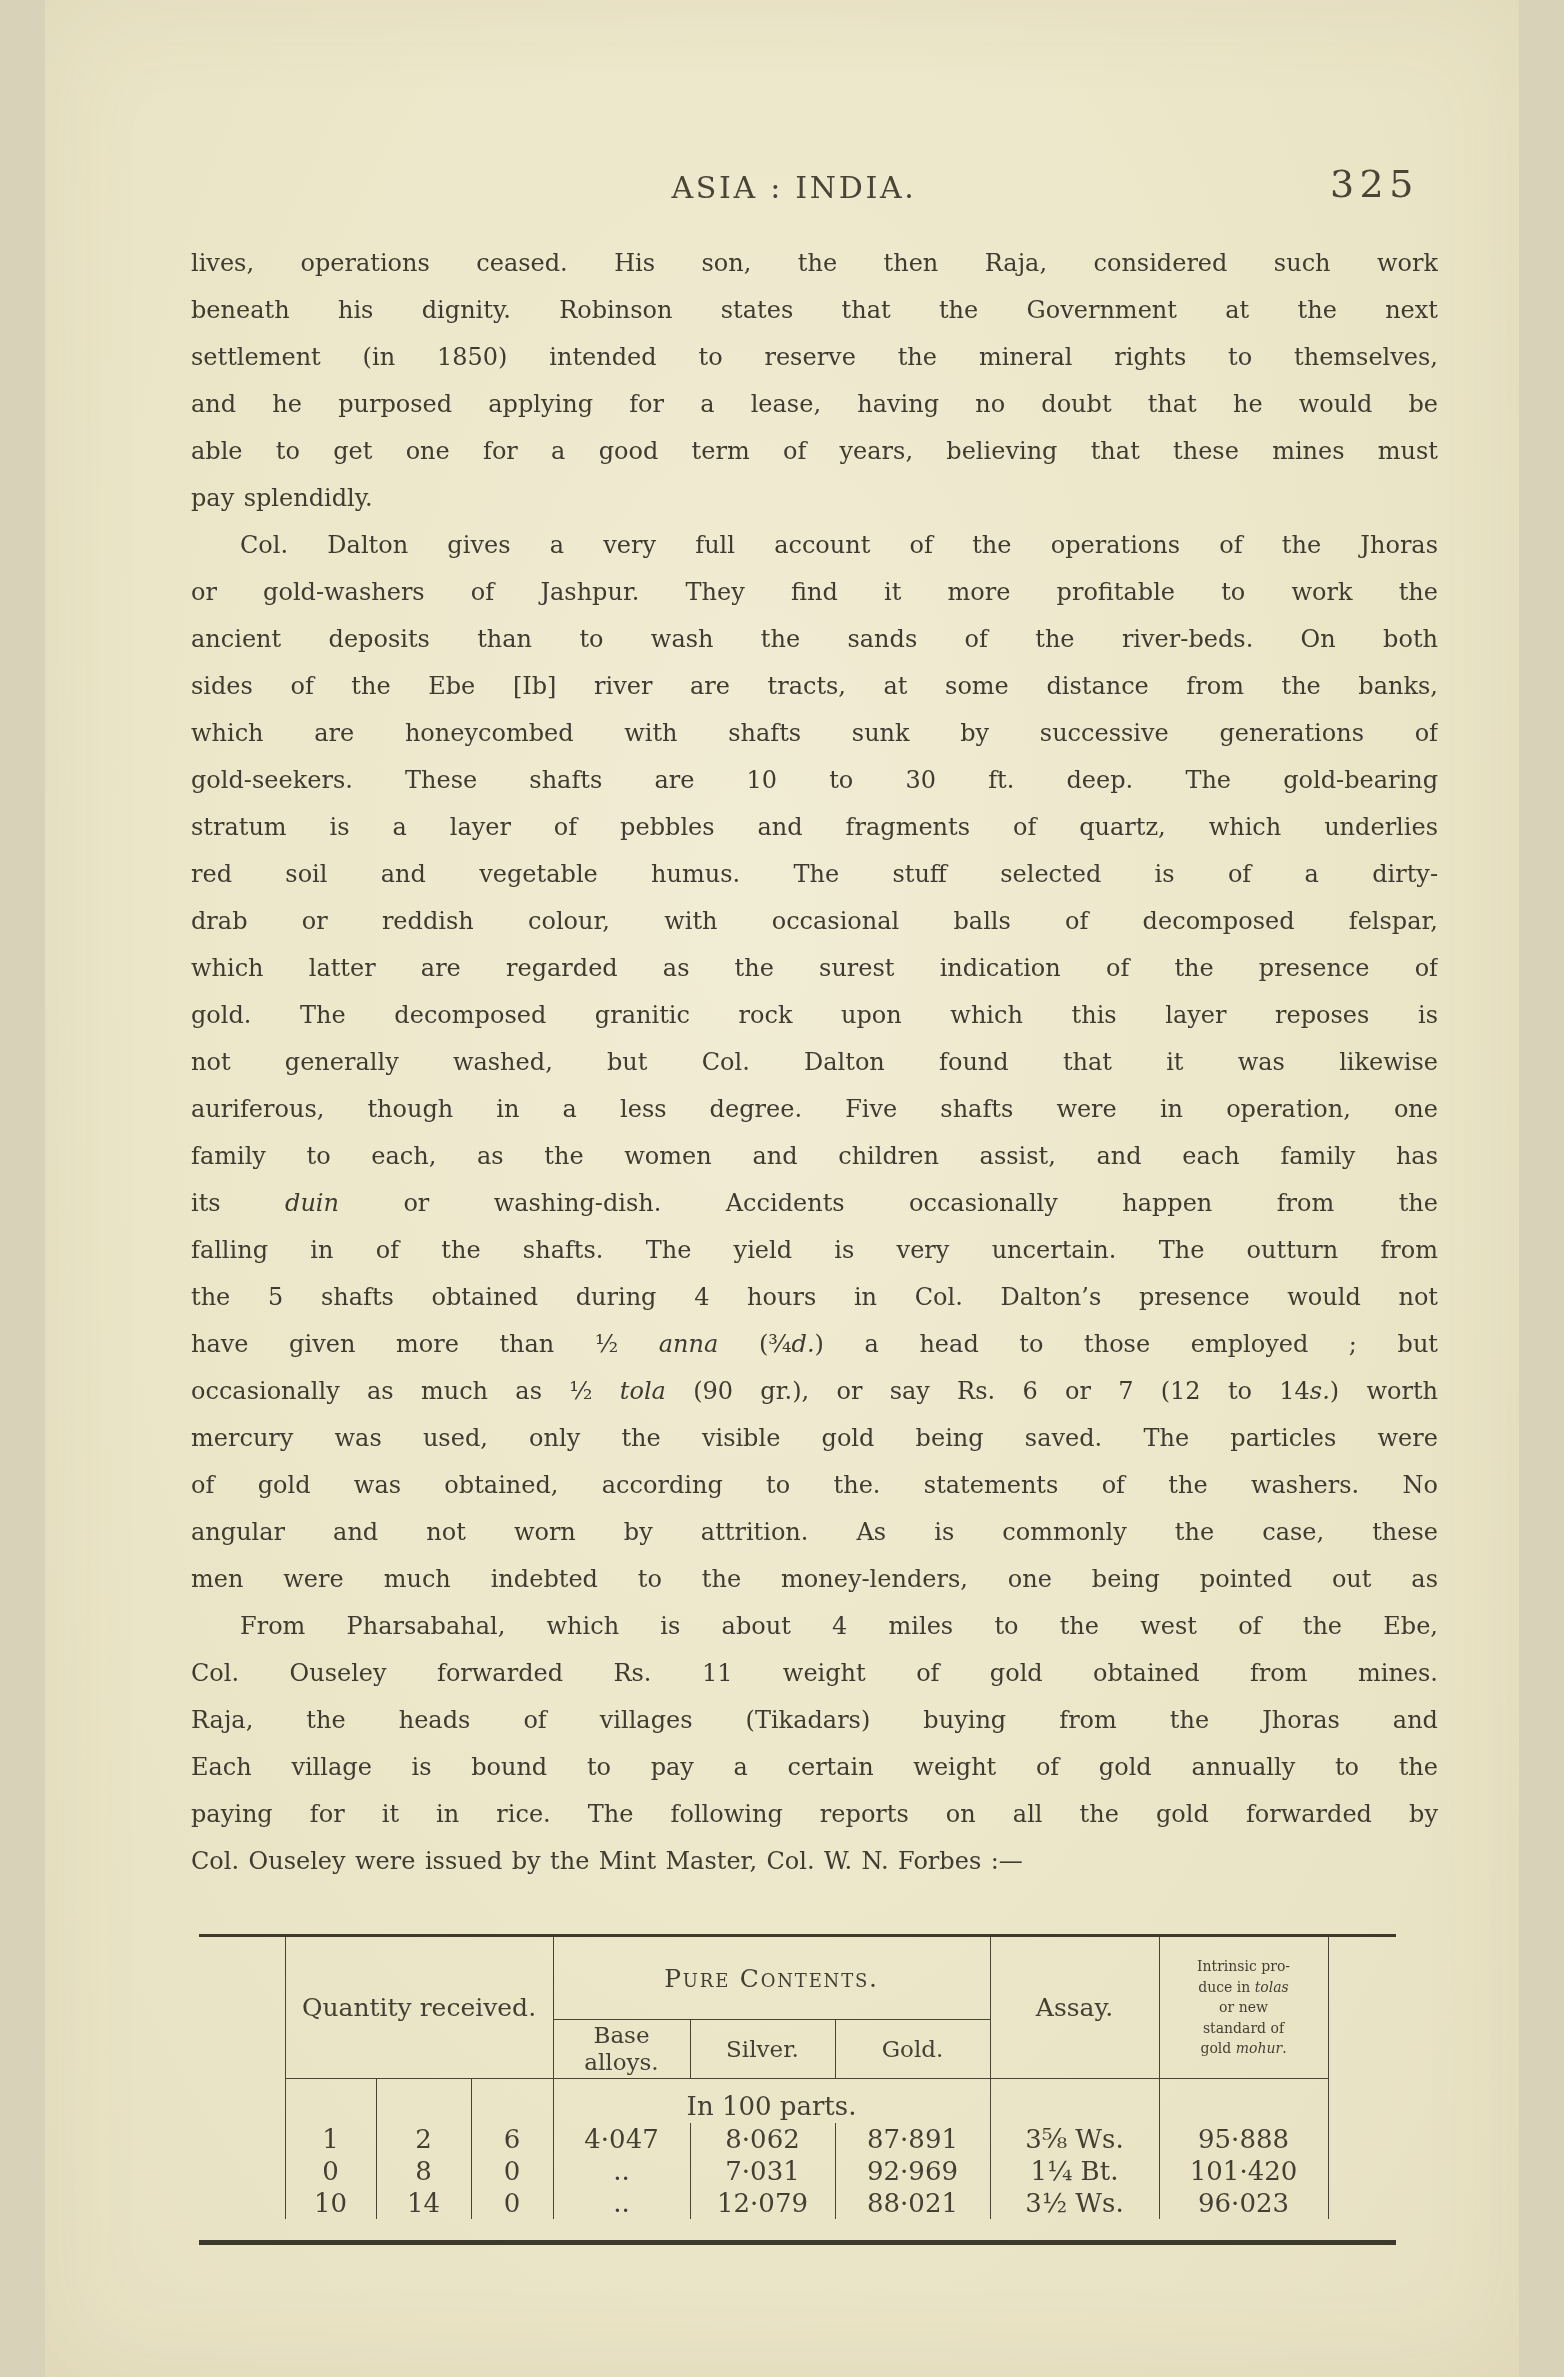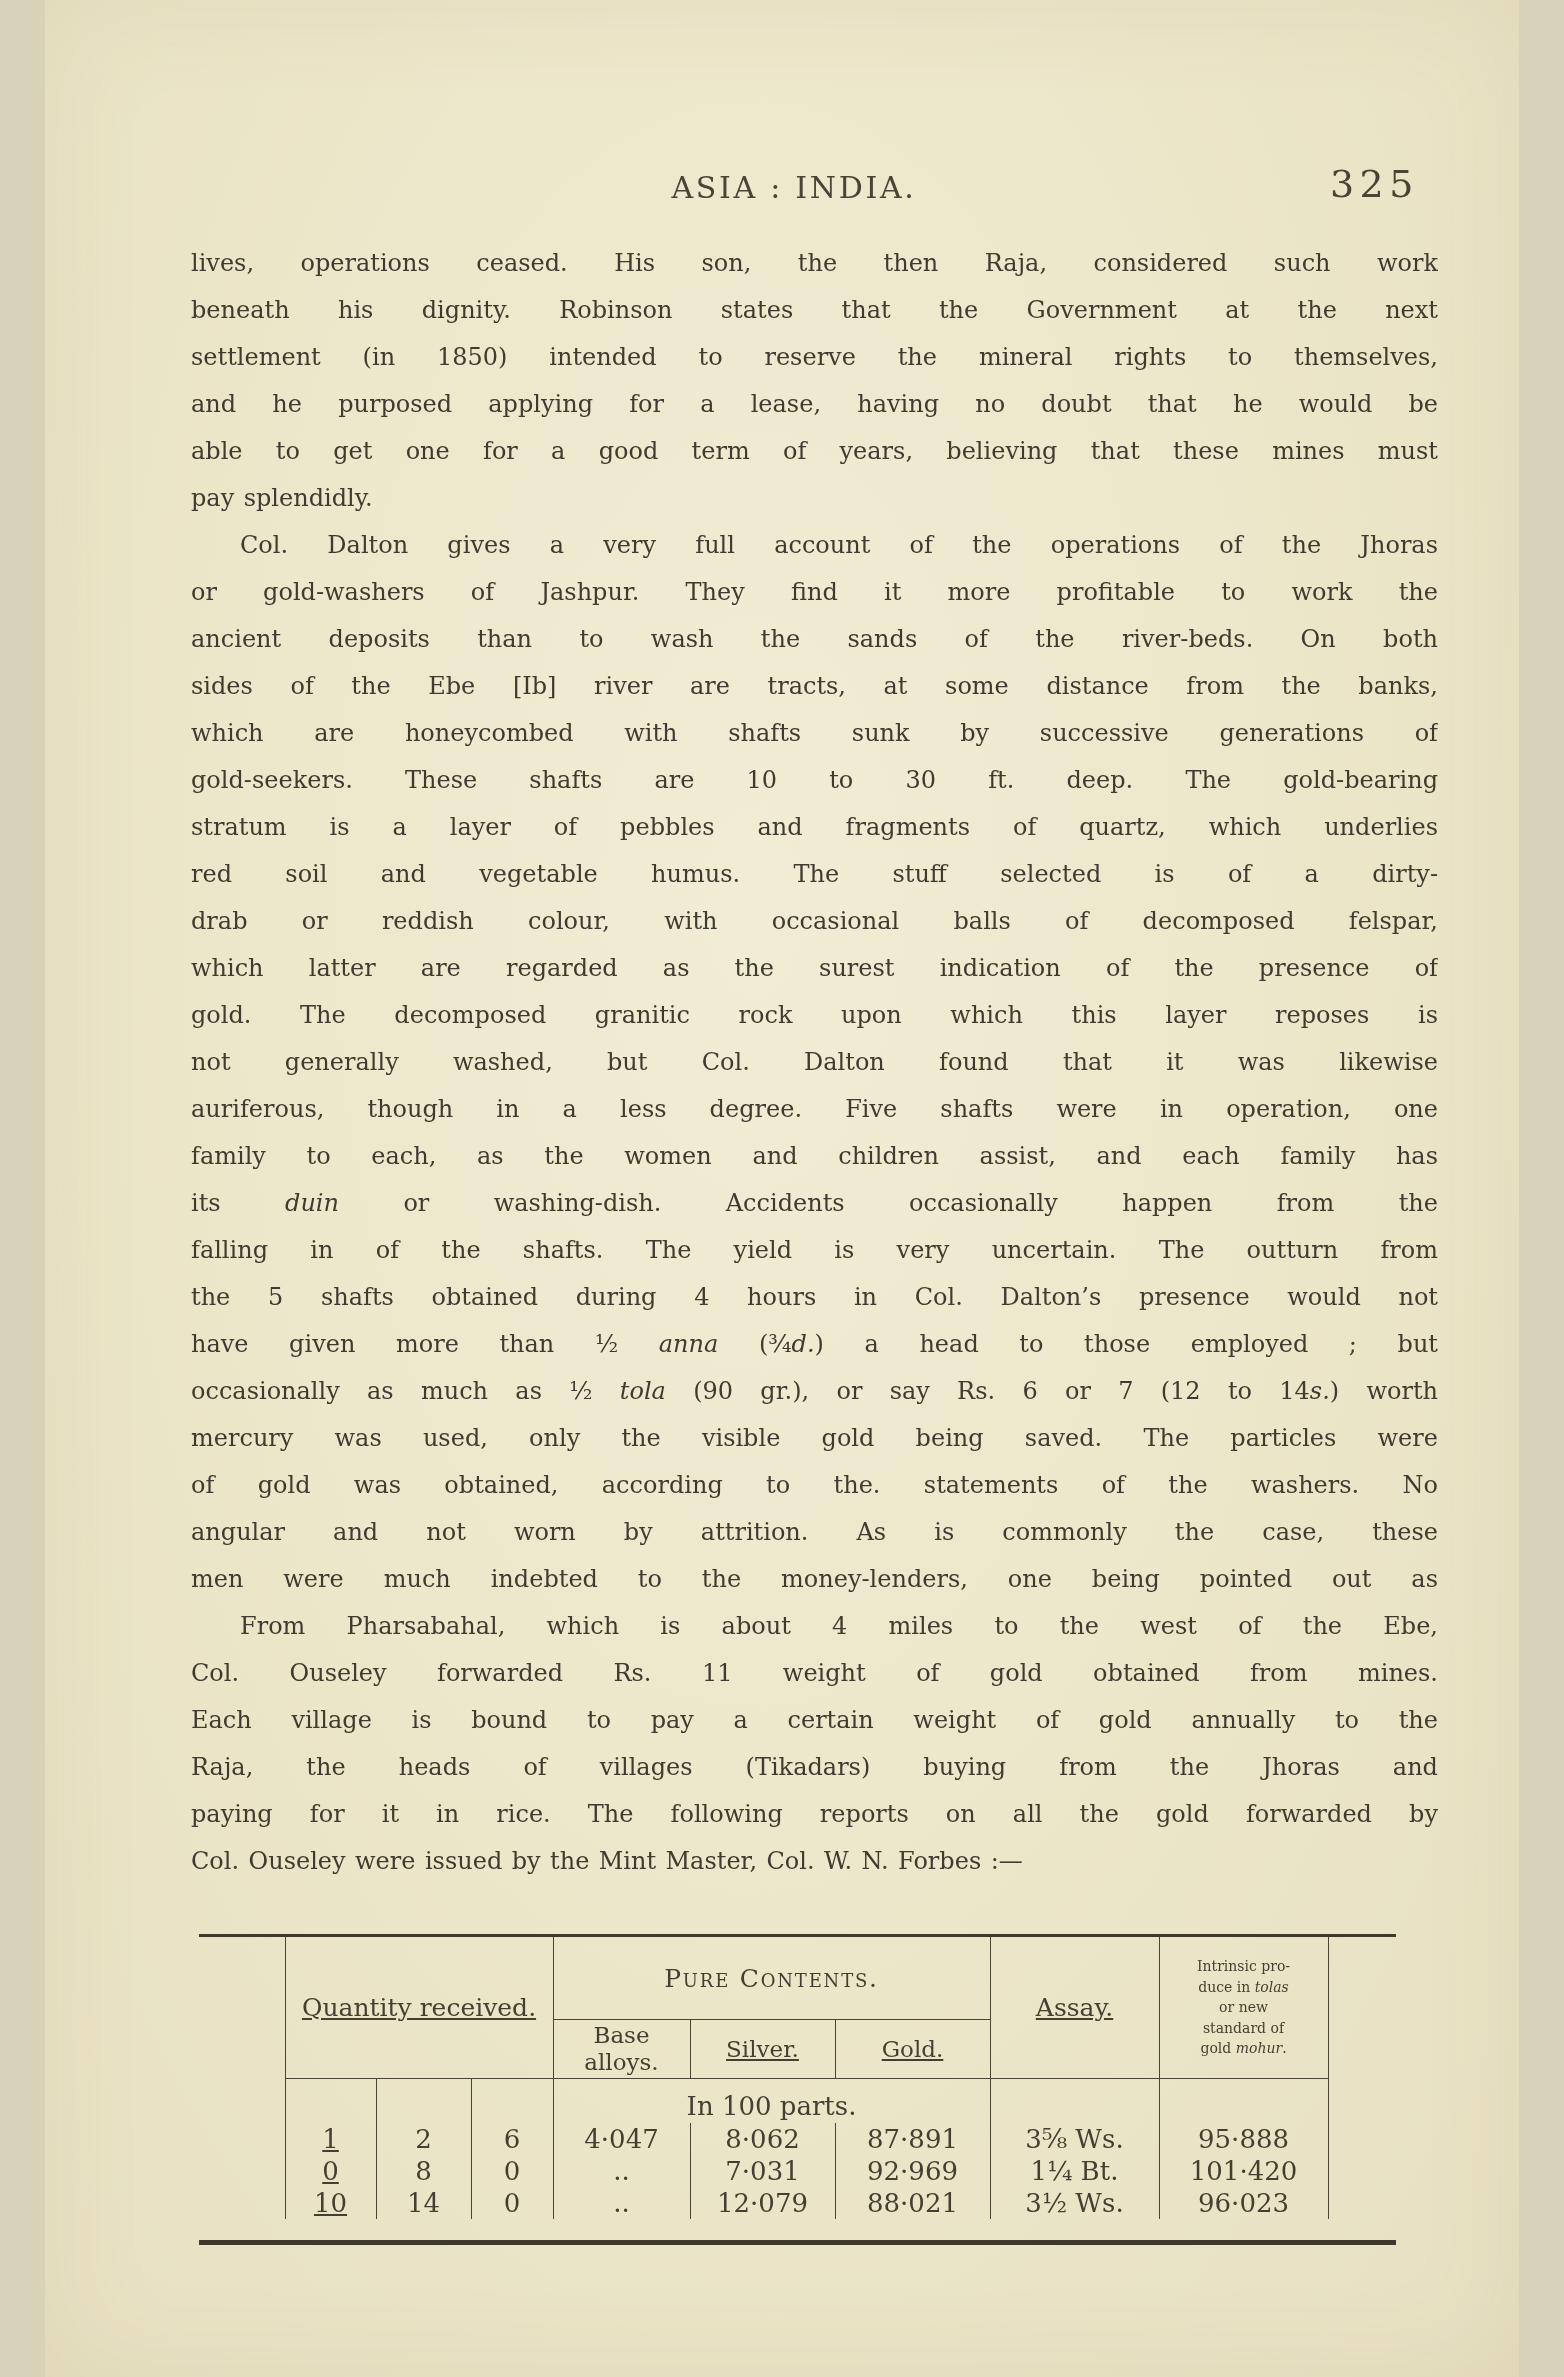--- a/index.html
+++ b/index.html
@@ -60,21 +60,21 @@
     border-bottom: 5.4px solid #3e392c;
     font-size: 26px;
     color: #443f33;
   }
   .assay-table td {
     padding: 0;
     text-align: center;
     vertical-align: middle;
     overflow: hidden;
   }
-  .bl { border-left: 1.8px solid #4a4434; text-decoration: underline; }
+  .bl { border-left: 1.8px solid #4a4434; }
   .br { border-right: 1.8px solid #4a4434; }
   .bb { border-bottom: 1.8px solid #4a4434; margin-left: 14px; }
   tr.r1 td { height: 82px; }
   tr.r2 td { height: 58px; }
   tr.r-in100 td { height: 42px; vertical-align: bottom; padding-bottom: 1.8px; }
   tr.r-data td { height: 32px; }
   tr.r-spacer td { height: 21.5px; }
   .c-qty { font-size: 25px; }
   .c-pure { font-variant: small-caps; letter-spacing: 1.8px; font-size: 25px; }
   .c-sub { font-size: 23px; line-height: 27px; }
@@ -122,22 +122,22 @@
         <div class="line">have given more than ½ <i>anna</i> (¾<i>d.</i>) a head to those employed ; but</div>
         <div class="line">occasionally as much as ½ <i>tola</i> (90 gr.), or say Rs. 6 or 7 (12 to 14<i>s.</i>) worth</div>
         <div class="line">mercury was used, only the visible gold being saved. The particles were</div>
         <div class="line">of gold was obtained, according to the. statements of the washers. No</div>
         <div class="line">angular and not worn by attrition. As is commonly the case, these</div>
         <div class="line">men were much indebted to the money-lenders, one being pointed out as</div>
       </div>
       <div class="para indent">
         <div class="line">From Pharsabahal, which is about 4 miles to the west of the Ebe,</div>
         <div class="line">Col. Ouseley forwarded Rs. 11 weight of gold obtained from mines.</div>
+        <div class="line">Raja, the heads of villages (Tikadars) buying from the Jhoras and</div>
         <div class="line">Each village is bound to pay a certain weight of gold annually to the</div>
-        <div class="line">Raja, the heads of villages (Tikadars) buying from the Jhoras and</div>
         <div class="line">paying for it in rice. The following reports on all the gold forwarded by</div>
         <div class="line last">Col. Ouseley were issued by the Mint Master, Col. W. N. Forbes :—</div>
       </div>
     </div>
 
   <table class="assay-table">
     <colgroup>
       <col style="width:86px">
         <col style="width:91px">
         <col style="width:95px">

